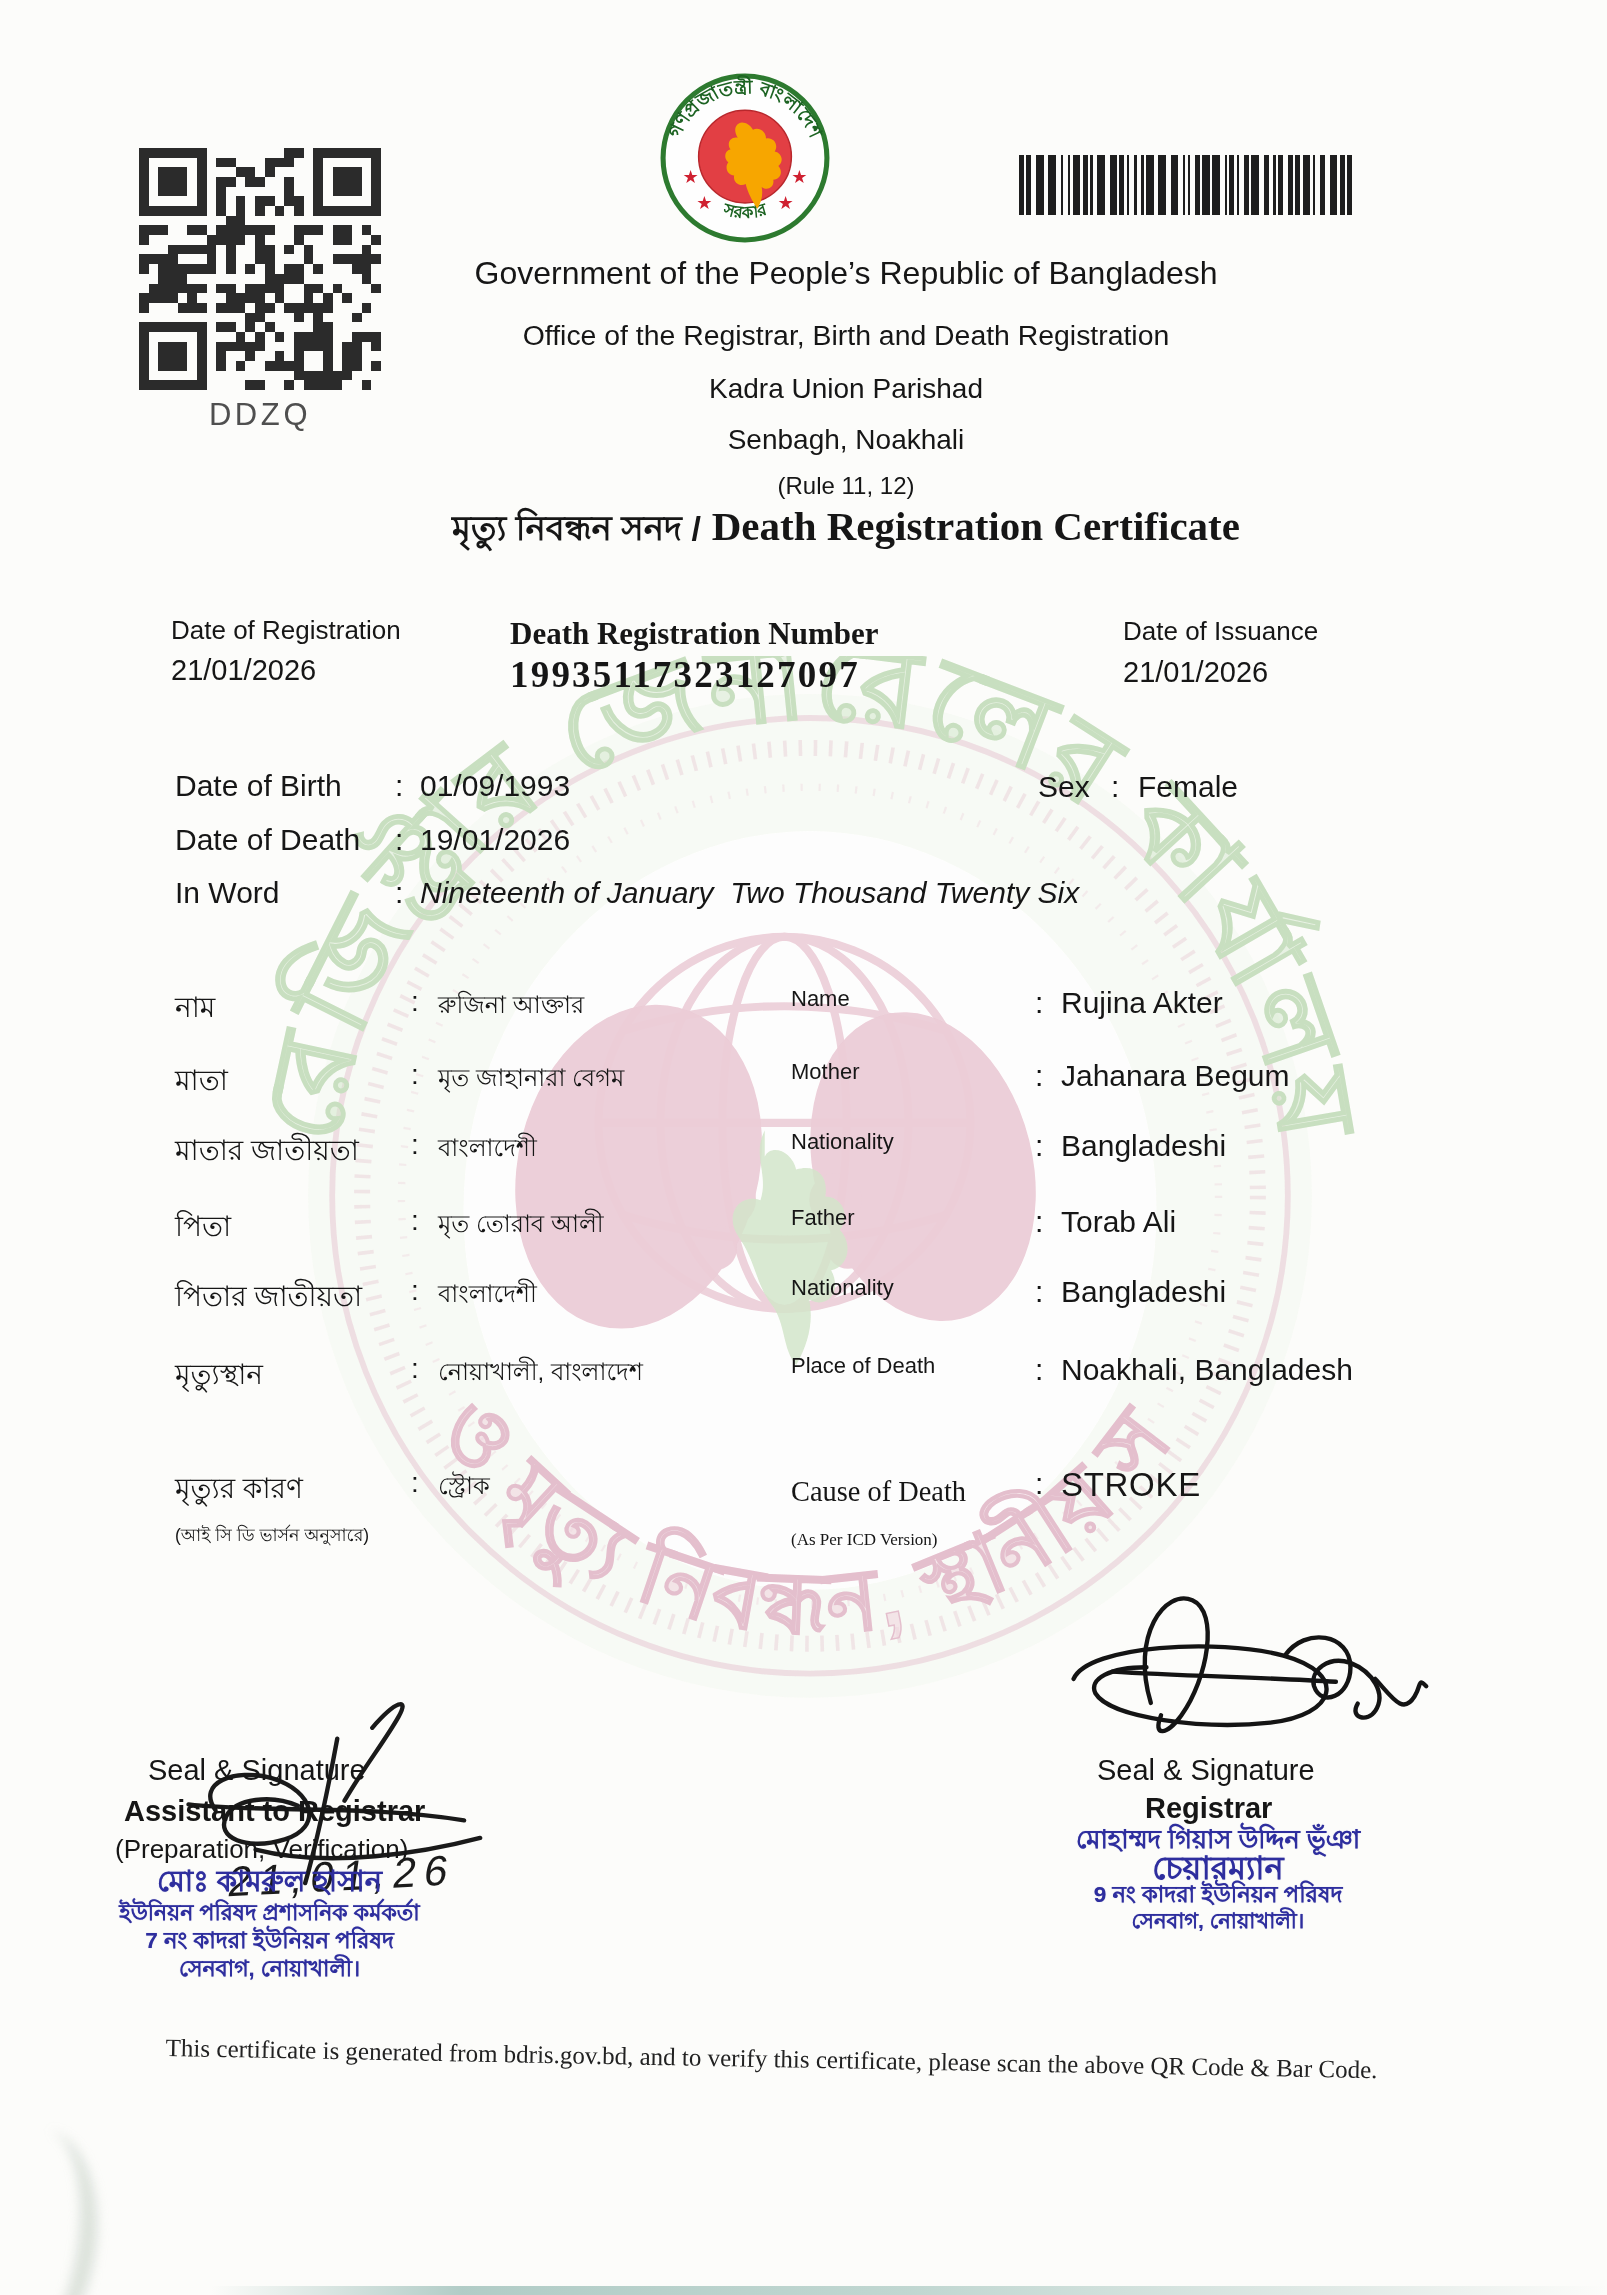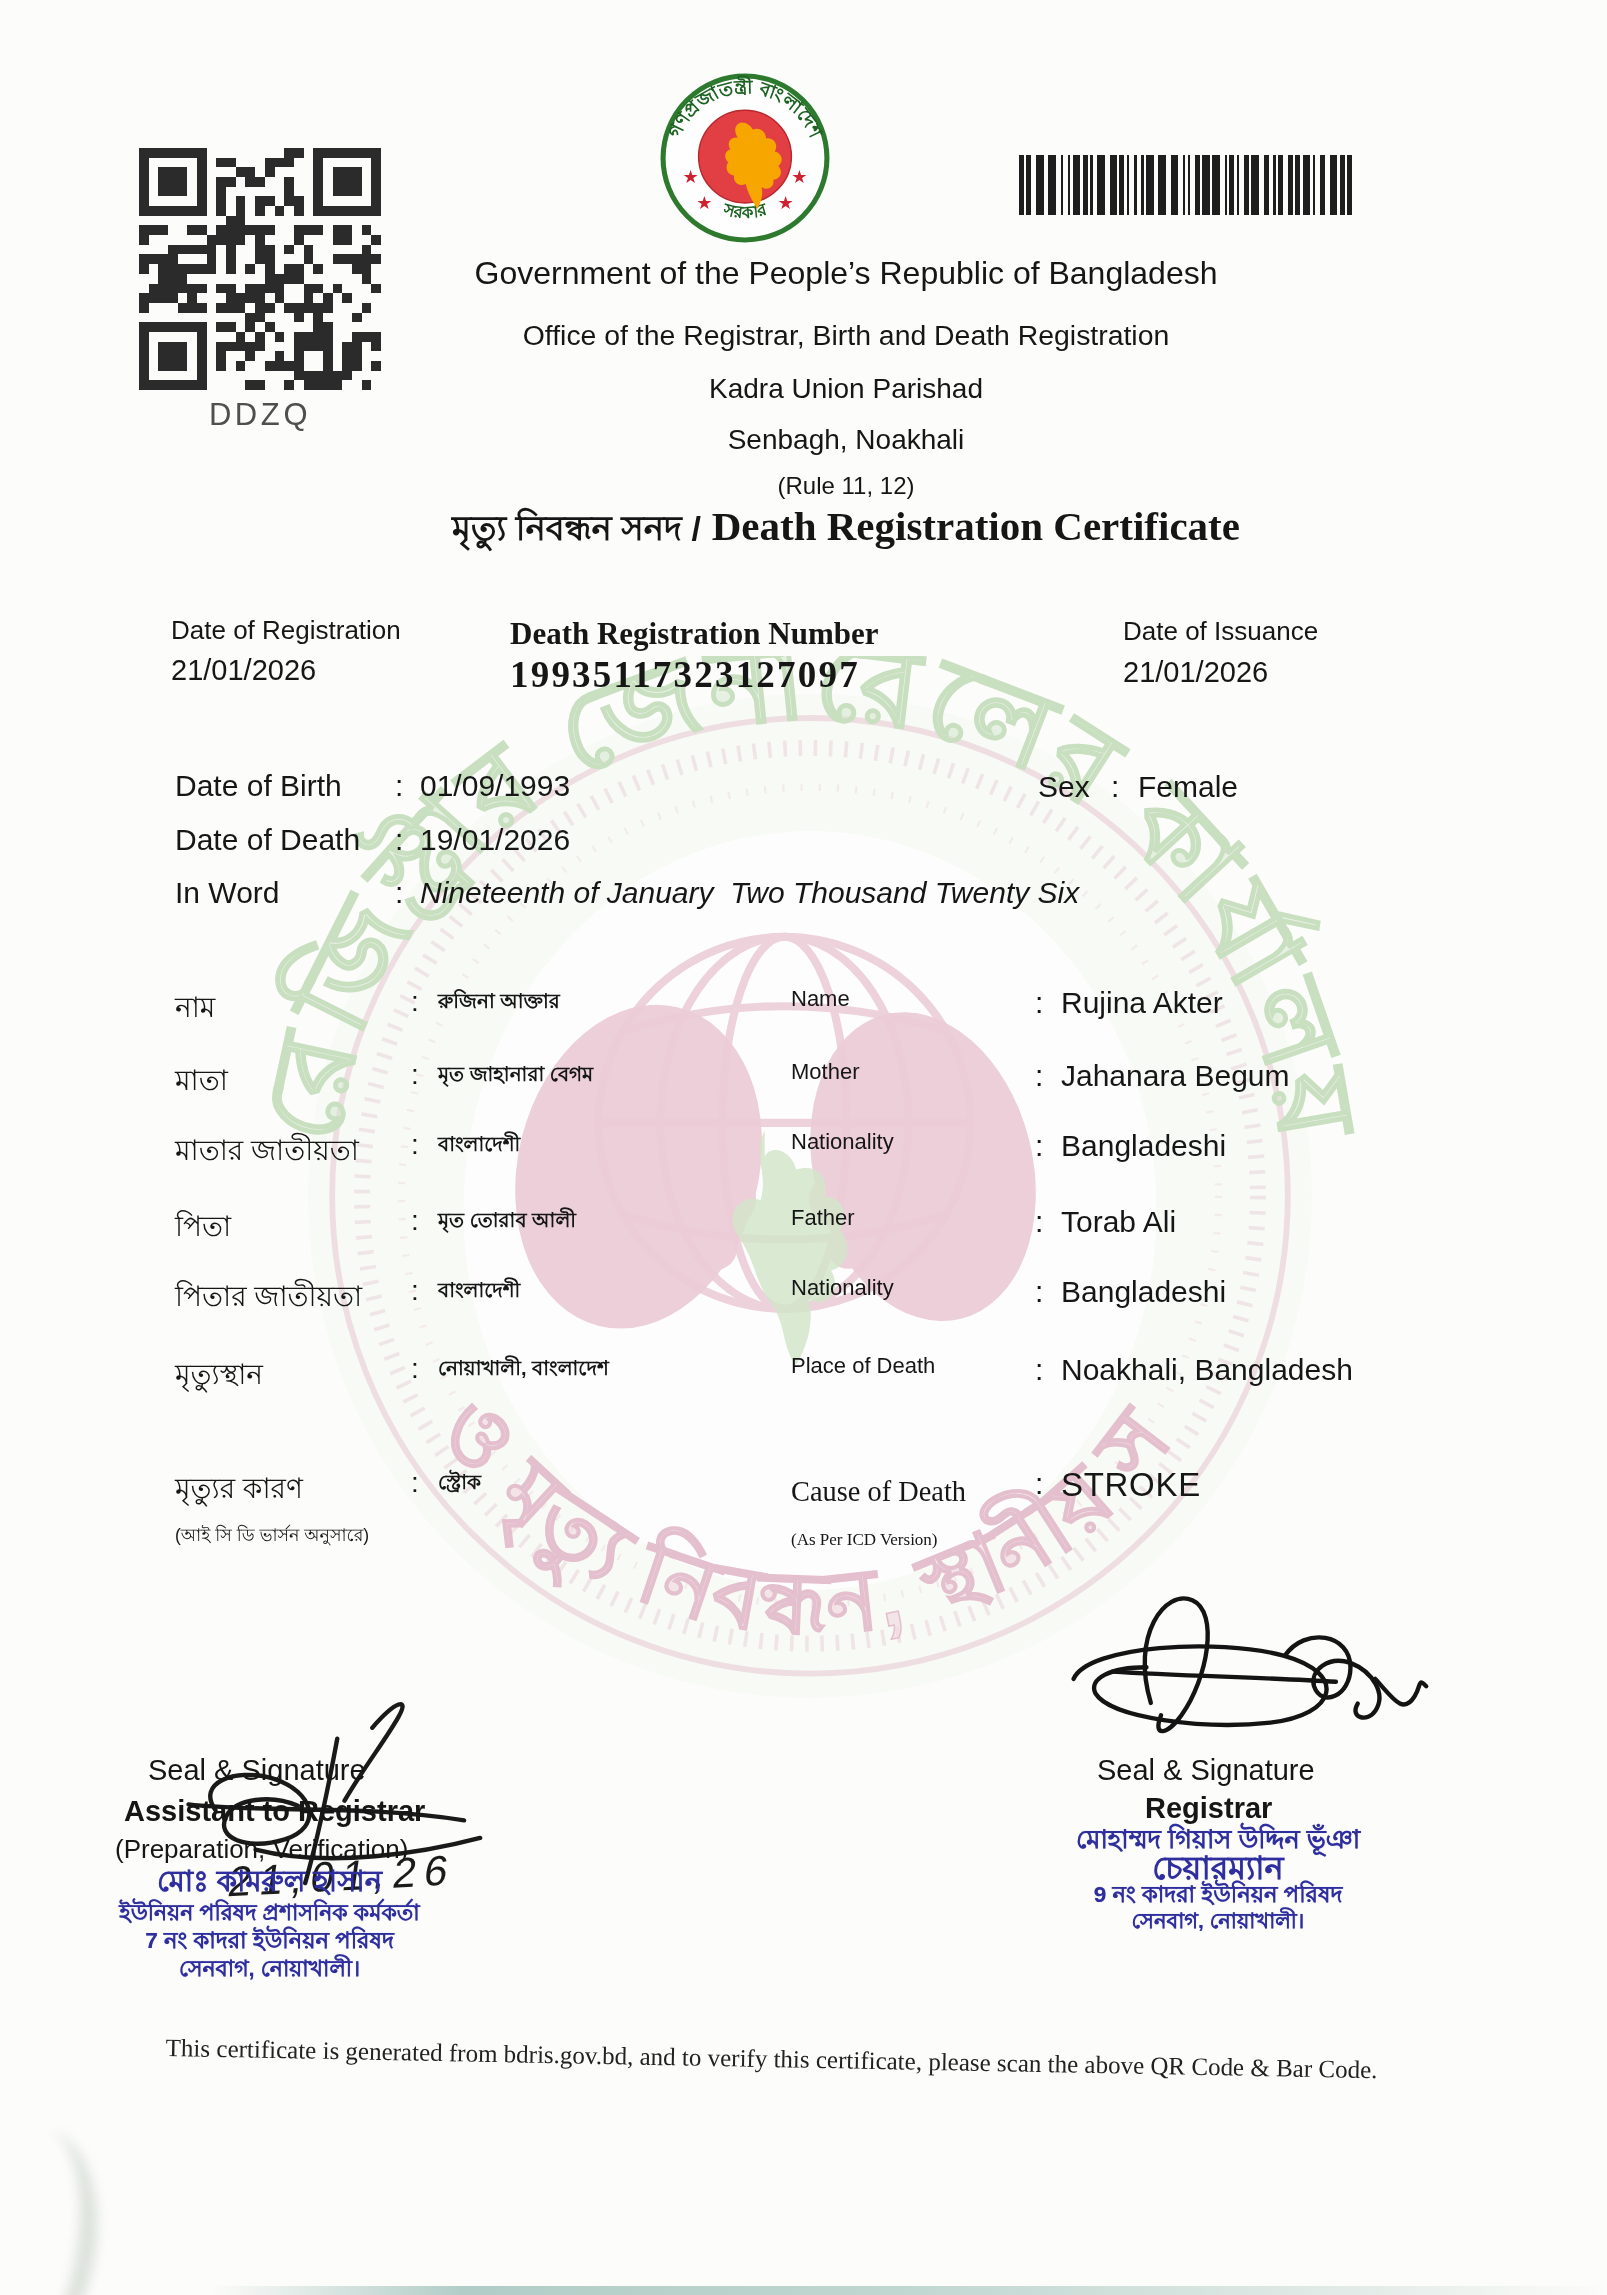--- a/index.html
+++ b/index.html
@@ -41,21 +41,21 @@
   
   .vt{font-size:30px;}
   .v1{top:769px;} .v2{top:823px;} .v3{top:876px;}
   .vl{left:175px;} .vc{left:395px;} .vv{left:420px;}
   .sxl{left:1038px;top:770px;} .sxc{left:1111px;top:770px;} .sxv{left:1138px;top:770px;}
   .inword{font-style:italic;white-space:pre;}
   
   .frow{position:absolute;left:0;width:1607px;height:0;}
   .frow .bnl{position:absolute;left:175px;top:0;font-size:28px;}
   .frow .bnc{position:absolute;left:411px;top:0;font-size:28px;}
-  .frow .bnv{position:absolute;left:438px;top:0;font-size:20px;font-weight:bold;}
+  .frow .bnv{position:absolute;left:438px;top:0;font-size:24px;}
   .frow .enl{position:absolute;left:791px;top:0;font-size:22px;}
   .frow .enc{position:absolute;left:1035px;top:0;font-size:30px;}
   .frow .env{position:absolute;left:1061px;top:0;font-size:30px;}
   .fr1{top:986px;} .fr2{top:1059px;} .fr3{top:1129px;}
   .fr4{top:1205px;} .fr5{top:1275px;} .fr6{top:1353px;} .fr7{top:1467px;}
   .fr7 .enl{font-family:"Liberation Serif",serif;font-size:28.4px;top:8.8px;}
   .fr7 .env{font-size:33px;letter-spacing:0.7px;top:-1.5px;}
   .fr7 .bnsub{position:absolute;left:175px;top:55px;font-size:17.5px;}
   .fr7 .ensub{position:absolute;left:791px;top:63px;font-size:17px;font-family:"Liberation Serif",serif;}
   

